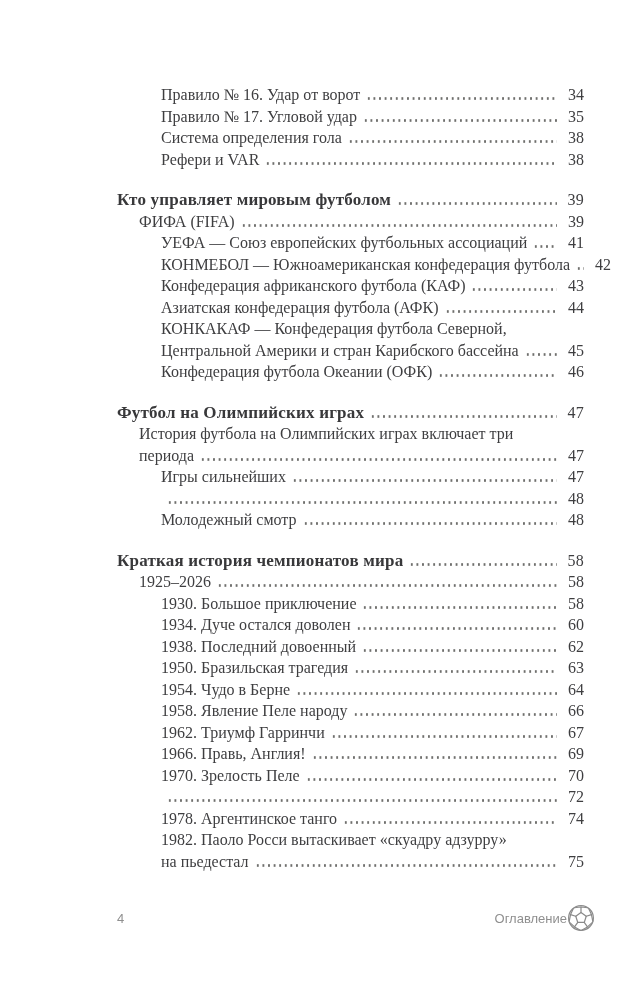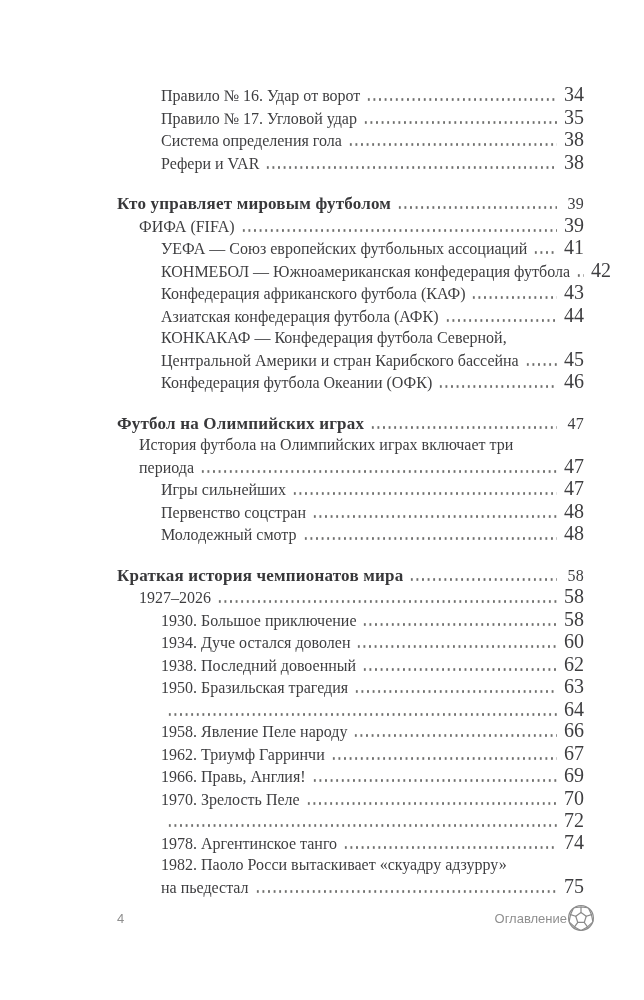--- a/index.html
+++ b/index.html
@@ -44,21 +44,21 @@
     background-image: radial-gradient(circle, #6f6f6d 1.05px, rgba(0,0,0,0) 1.35px);
     background-size: 5.6px 3px;
     background-repeat: repeat-x;
     background-position: left bottom;
   }
   .pg {
     flex: 0 0 auto;
     min-width: 22px;
     text-align: right;
     font-weight: normal;
-    font-size: 20px;
+    font-size: 16px;
     color: #3e3e40;
   }
   .row.b .pg { font-size: 16px; }
   .footer {
     position: absolute;
     left: 95px;
     right: 71px;
     top: 903px;
     height: 30px;
     display: flex;
@@ -155,36 +155,35 @@
         <span class="t">периода</span>
         <span class="leader"></span>
         <span class="pg">47</span>
       </div>
       <div class="row lvl3">
         <span class="t">Игры сильнейших</span>
         <span class="leader"></span>
         <span class="pg">47</span>
       </div>
       <div class="row lvl3">
-        <span class="t">Первенство соцстран</span>
         <span class="leader"></span>
         <span class="pg">48</span>
       </div>
       <div class="row lvl3">
         <span class="t">Молодежный смотр</span>
         <span class="leader"></span>
         <span class="pg">48</span>
       </div>
       <div class="row lvl1 b gap">
         <span class="t">Краткая история чемпионатов мира</span>
         <span class="leader"></span>
         <span class="pg">58</span>
       </div>
       <div class="row lvl2">
-        <span class="t">1927–2026</span>
+        <span class="t">1925–2026</span>
         <span class="leader"></span>
         <span class="pg">58</span>
       </div>
       <div class="row lvl3">
         <span class="t">1930. Большое приключение</span>
         <span class="leader"></span>
         <span class="pg">58</span>
       </div>
       <div class="row lvl3">
         <span class="t">1934. Дуче остался доволен</span>
@@ -195,20 +194,21 @@
         <span class="t">1938. Последний довоенный</span>
         <span class="leader"></span>
         <span class="pg">62</span>
       </div>
       <div class="row lvl3">
         <span class="t">1950. Бразильская трагедия</span>
         <span class="leader"></span>
         <span class="pg">63</span>
       </div>
       <div class="row lvl3">
+        <span class="t">1954. Чудо в Берне</span>
         <span class="leader"></span>
         <span class="pg">64</span>
       </div>
       <div class="row lvl3">
         <span class="t">1958. Явление Пеле народу</span>
         <span class="leader"></span>
         <span class="pg">66</span>
       </div>
       <div class="row lvl3">
         <span class="t">1962. Триумф Гарринчи</span>

